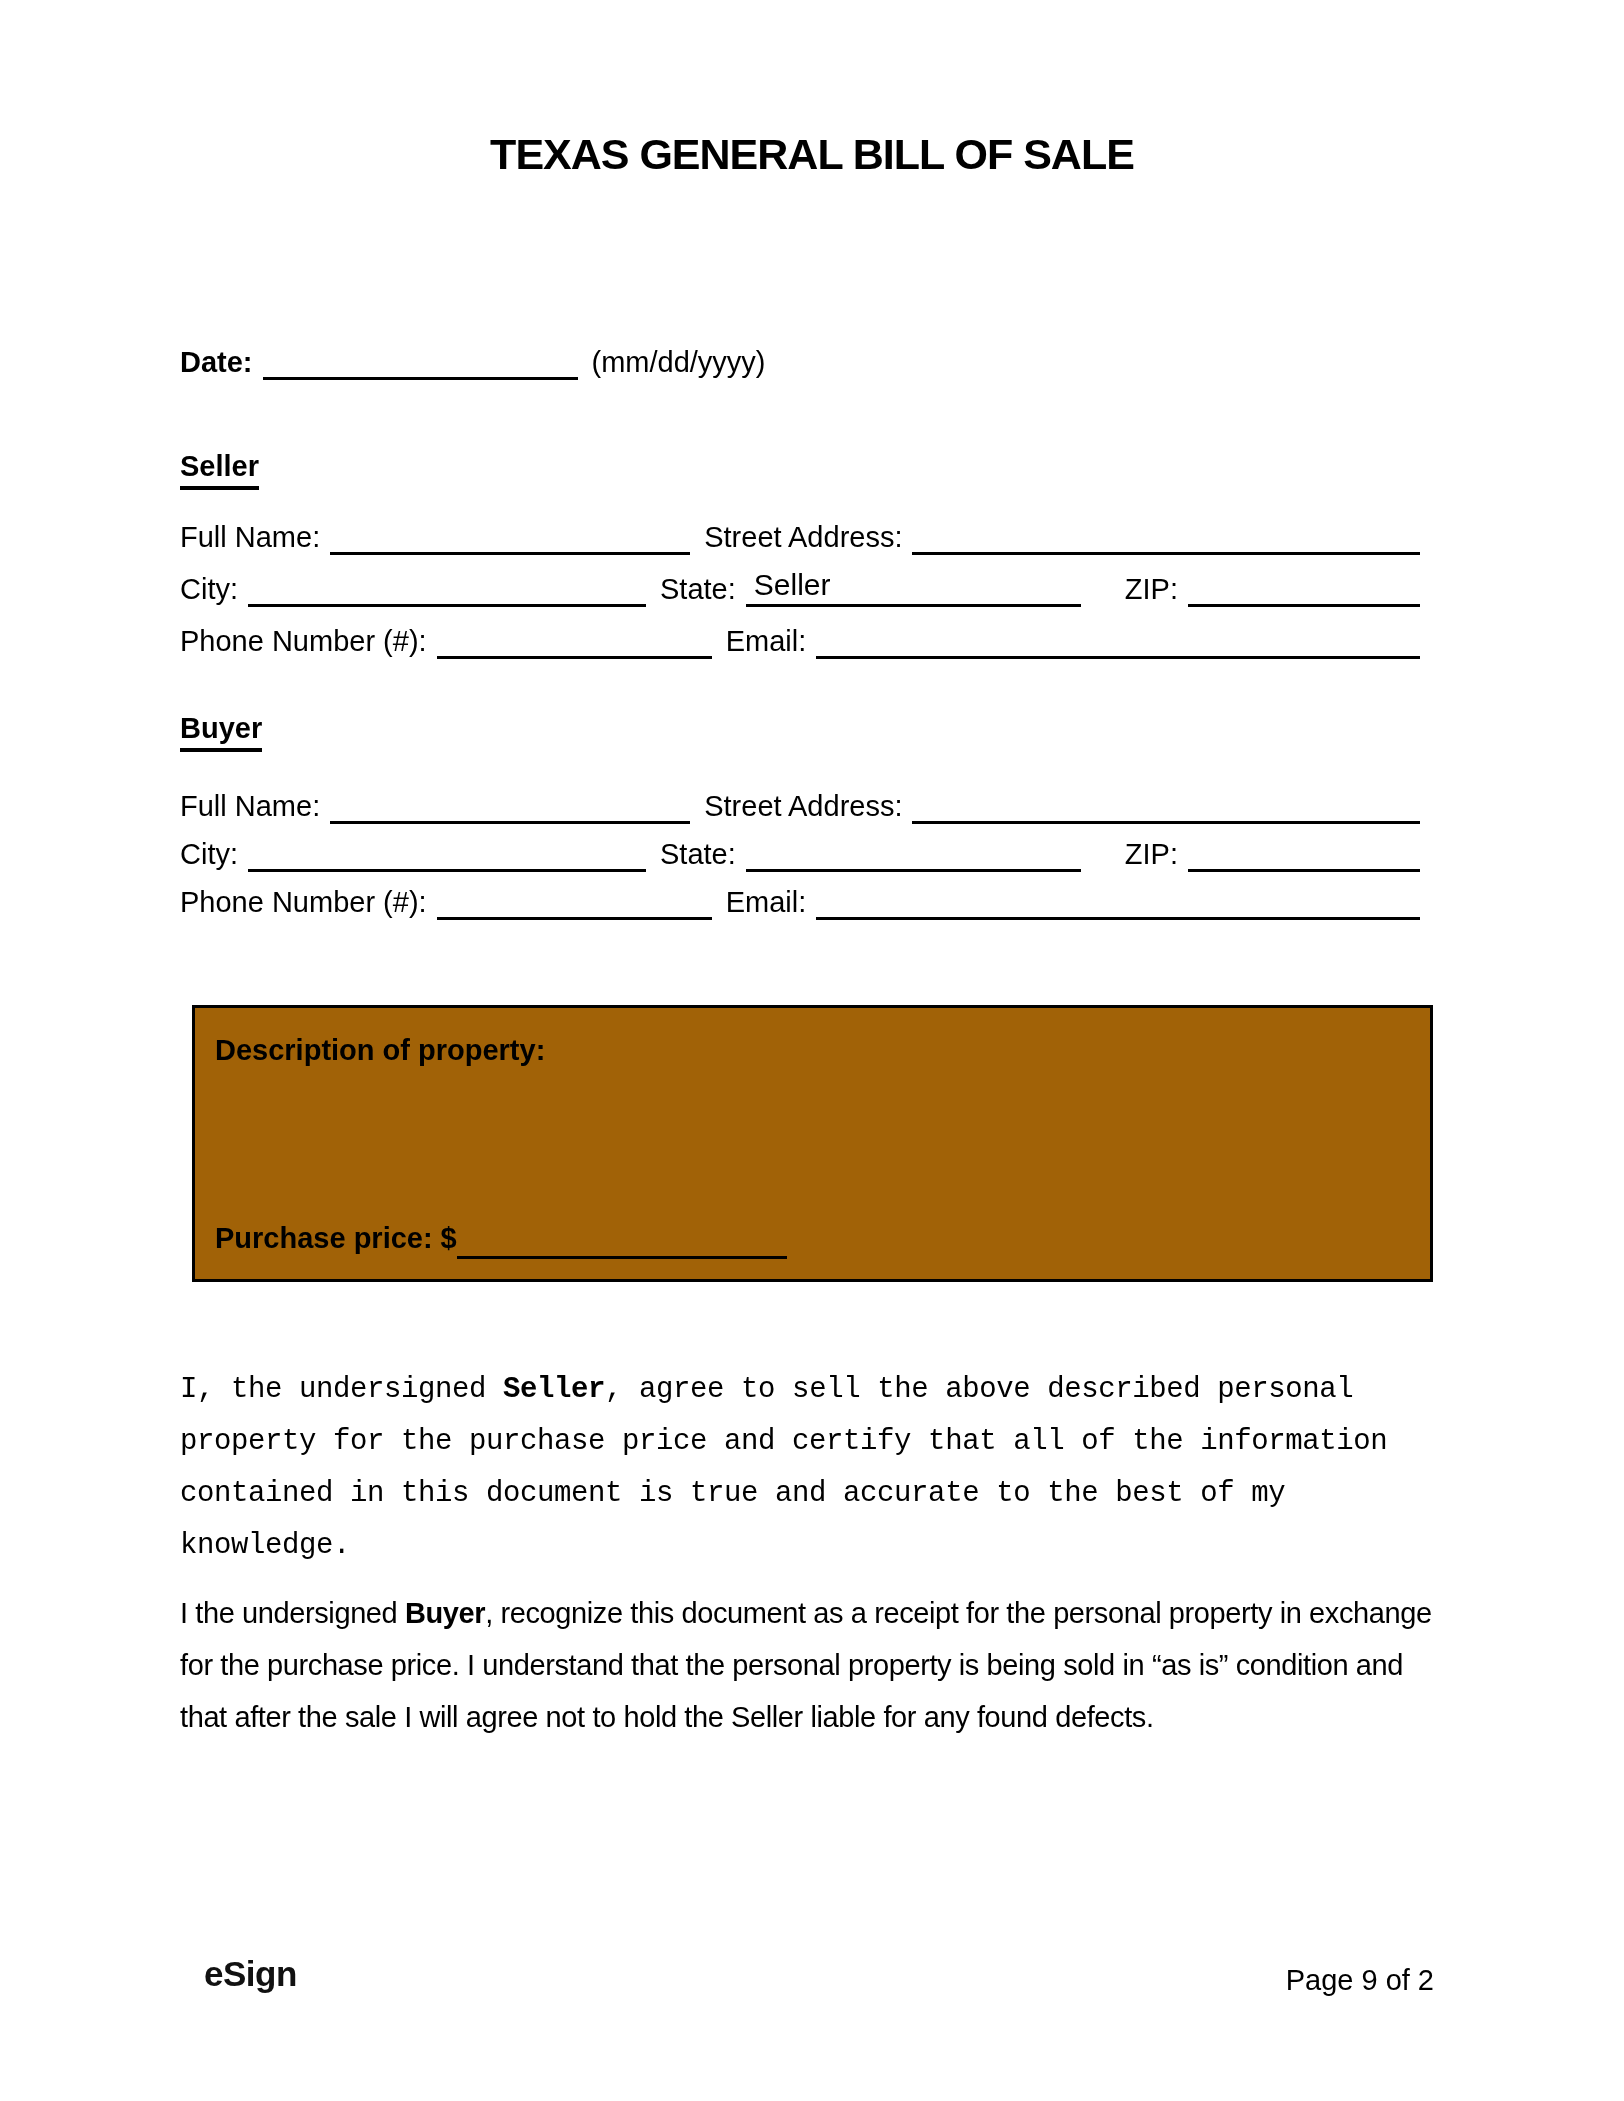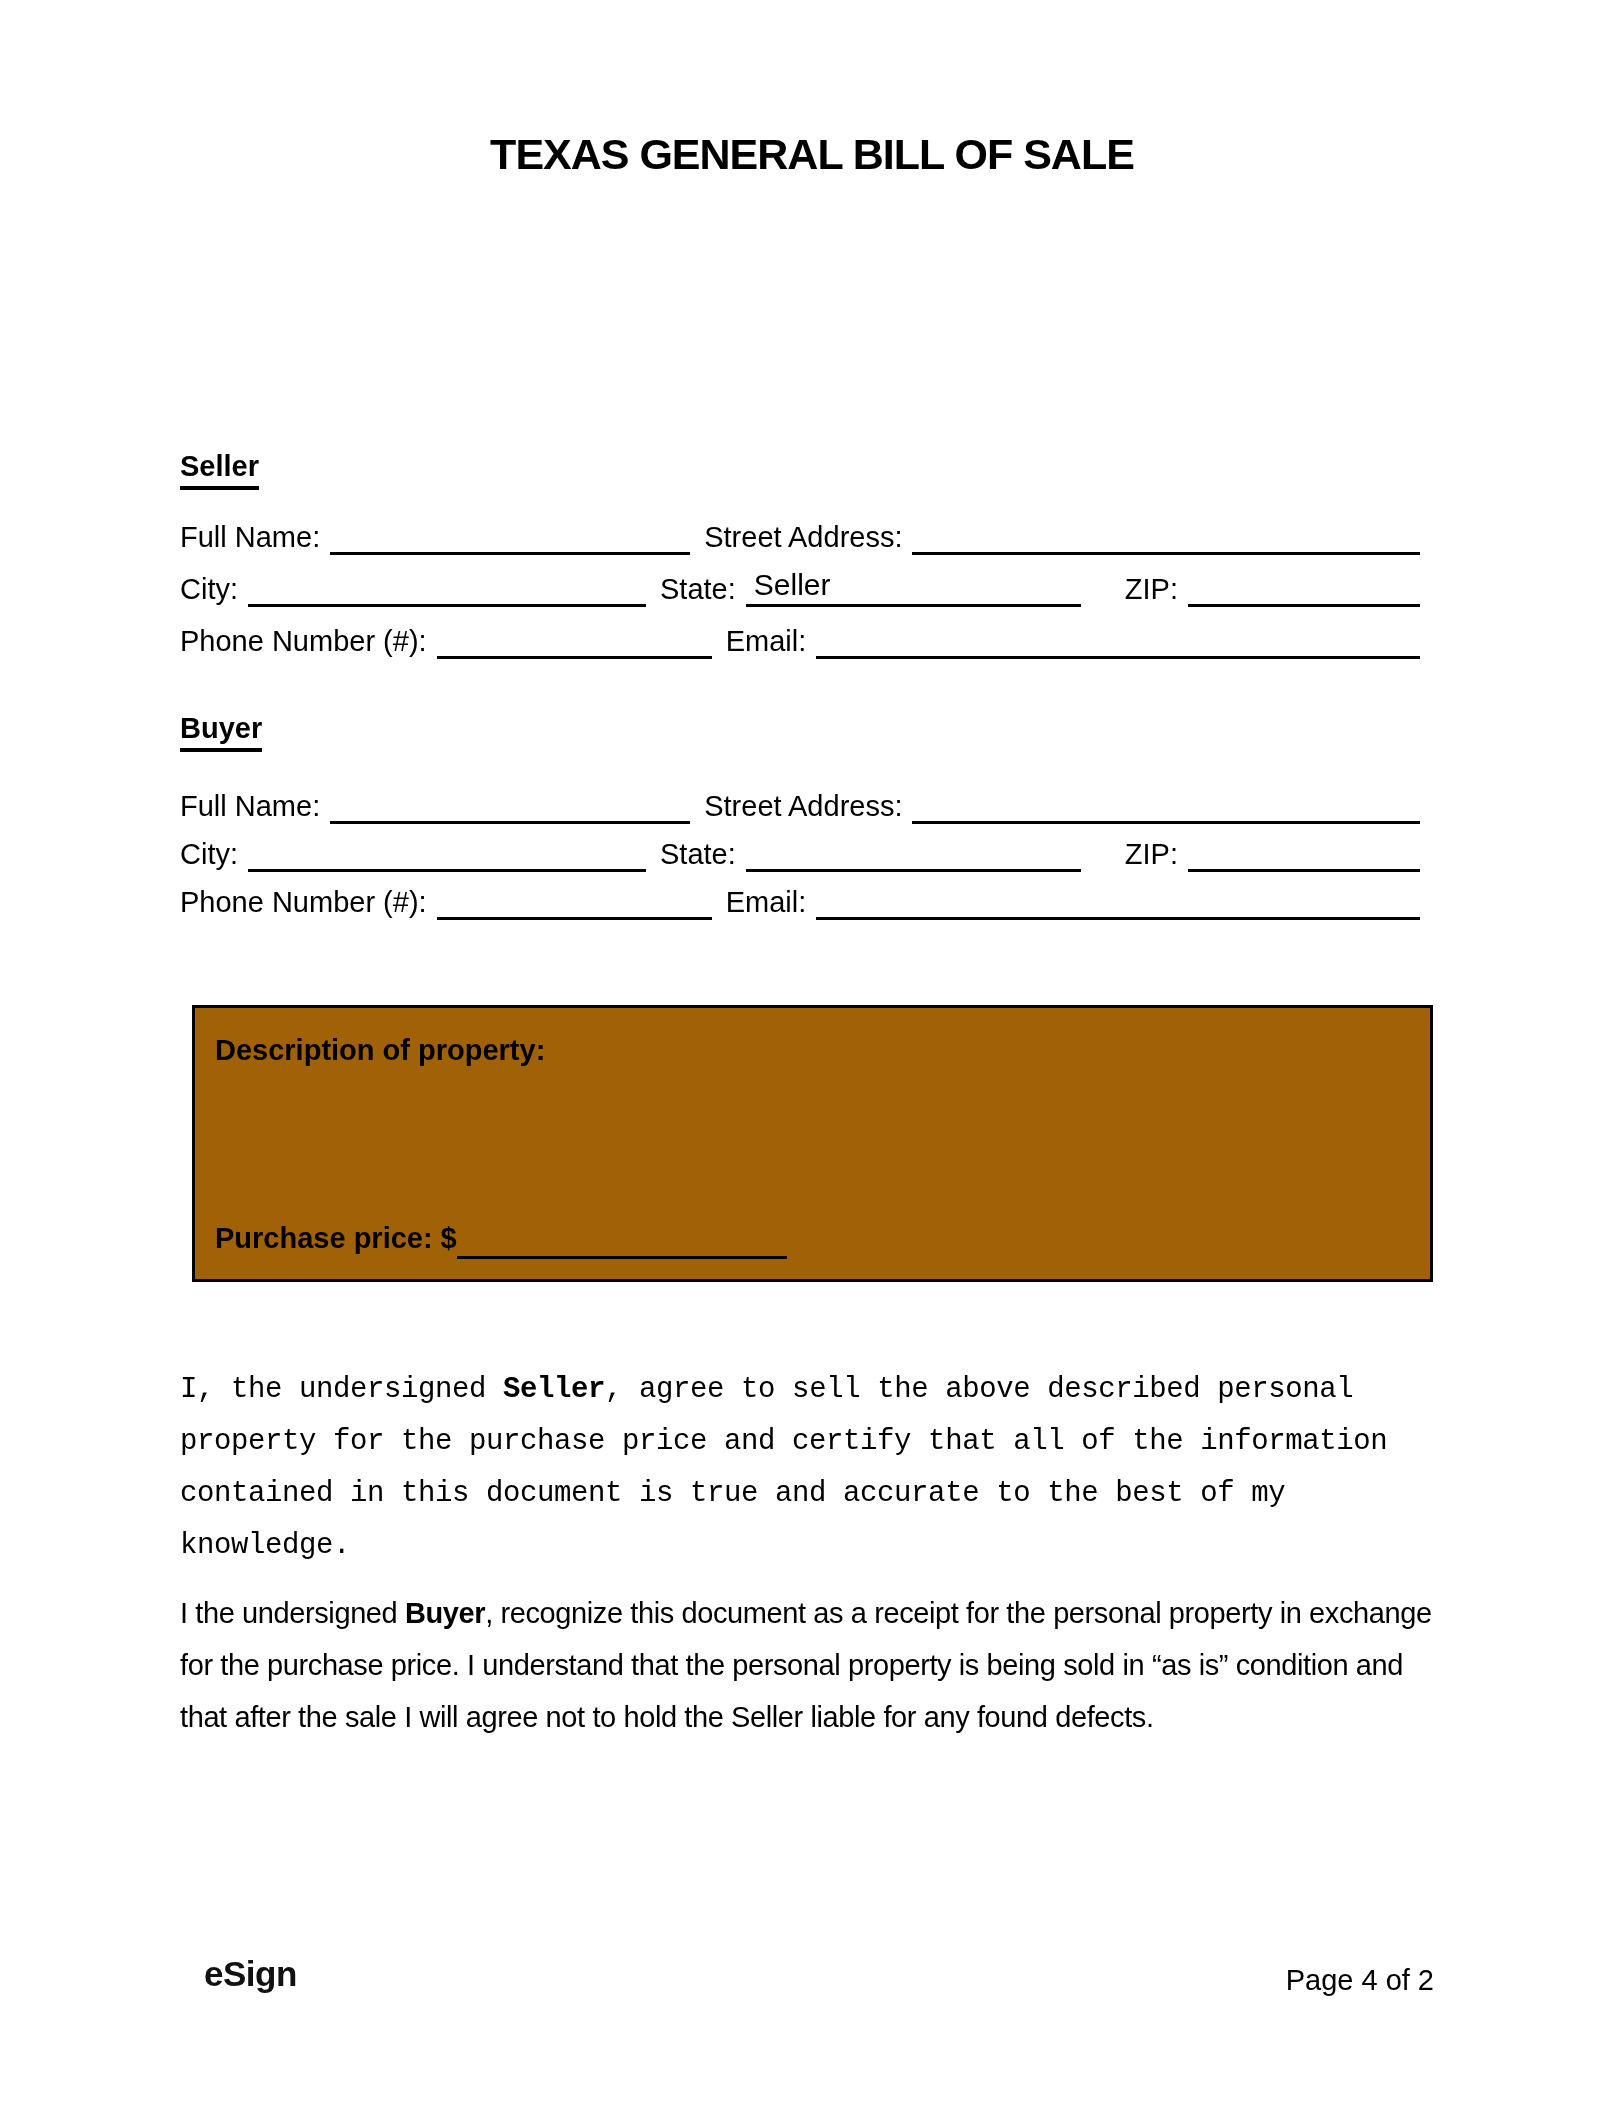--- a/index.html
+++ b/index.html
@@ -119,20 +119,27 @@
     line-height: 36px;
   }
 </style>
 </head>
 <body>
 
 <div id="page">
 
   <div class="doc-title">TEXAS GENERAL BILL OF SALE</div>
 
+  <div class="row" style="top:342px;">
+    <span class="lbl" style="font-weight:700;">Date:</span>
+    <span class="blank" style="width:315px;">
+        <span class="typed"></span>
+      </span>
+    <span class="hint">(mm/dd/yyyy)</span>
+  </div>
 
   <div class="section-heading" style="top:450px;">
     <span class="hd">Seller</span>
   </div>
 
   <div class="row" style="top:517px;">
     <span class="lbl">Full Name:</span>
     <span class="blank" style="width:360px;">
         <span class="typed"></span>
       </span>
@@ -221,15 +228,15 @@
           <span class="typed"></span>
         </span>
     </div>
   </div>
 
   <p class="clause" style="top:1335px;font-family:Liberation Mono, monospace;"><span>I, the undersigned </span><b>Seller</b><span>, agree to sell the above described personal property for the purchase price and certify that all of the information contained in this document is true and accurate to the best of my knowledge.</span></p>
 
   <p class="clause" style="top:1558px;"><span>I the undersigned </span><b>Buyer</b><span>, recognize this document as a receipt for the personal property in exchange for the purchase price. I understand that the personal property is being sold in “as is” condition and that after the sale I will agree not to hold the Seller liable for any found defects.</span></p>
 
   <div class="footer-brand">eSign</div>
-  <div class="footer-page">Page 4 of 2</div>
+  <div class="footer-page">Page 9 of 2</div>
 
 </div>
 
 </body></html>

